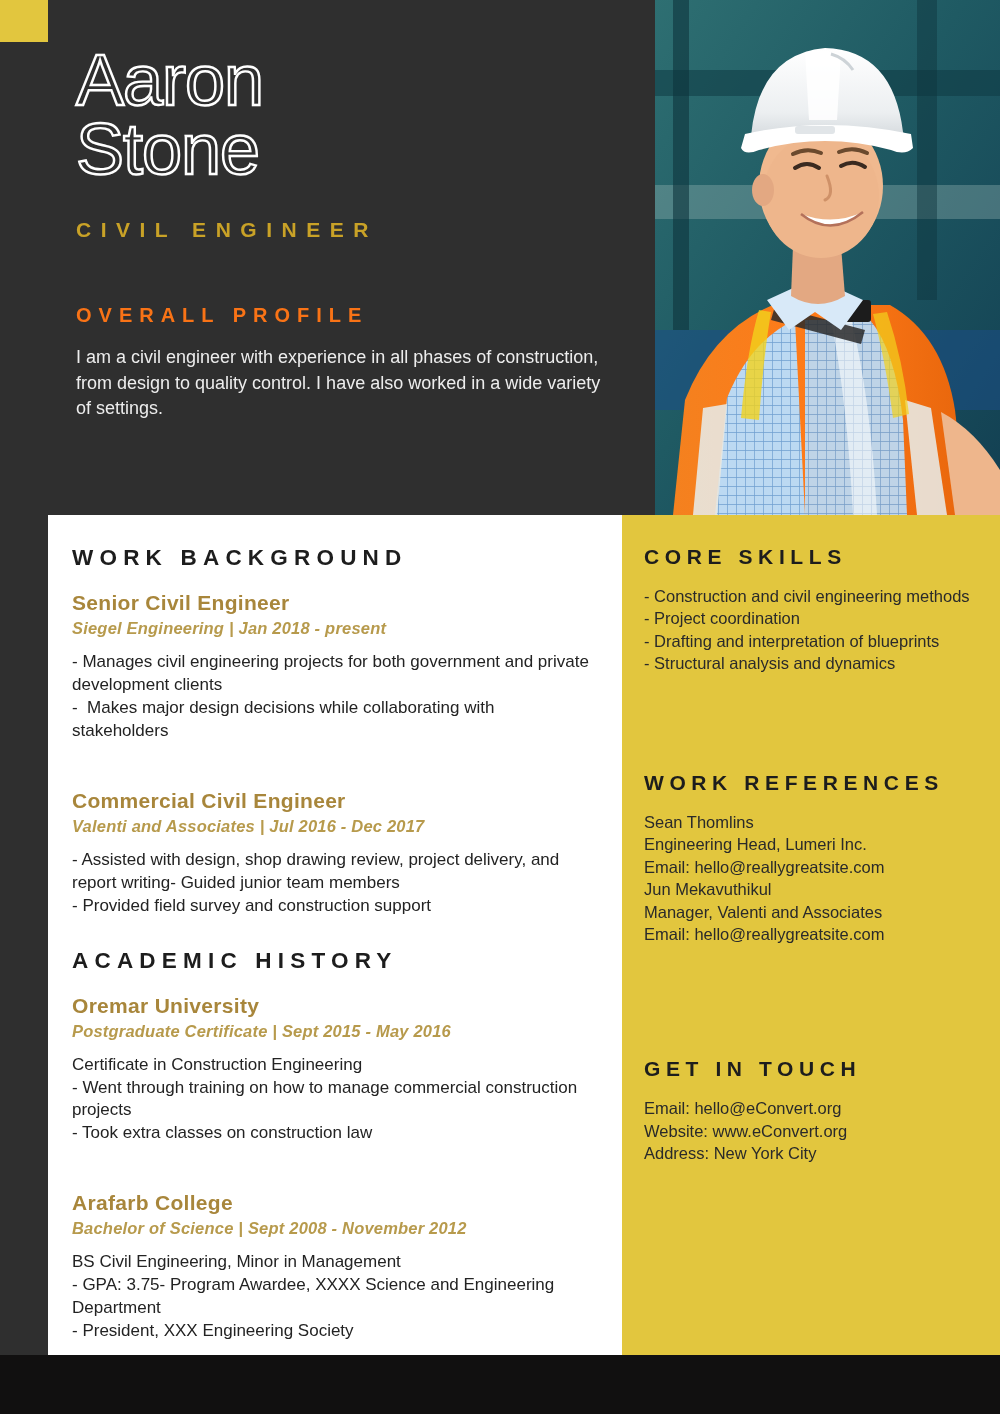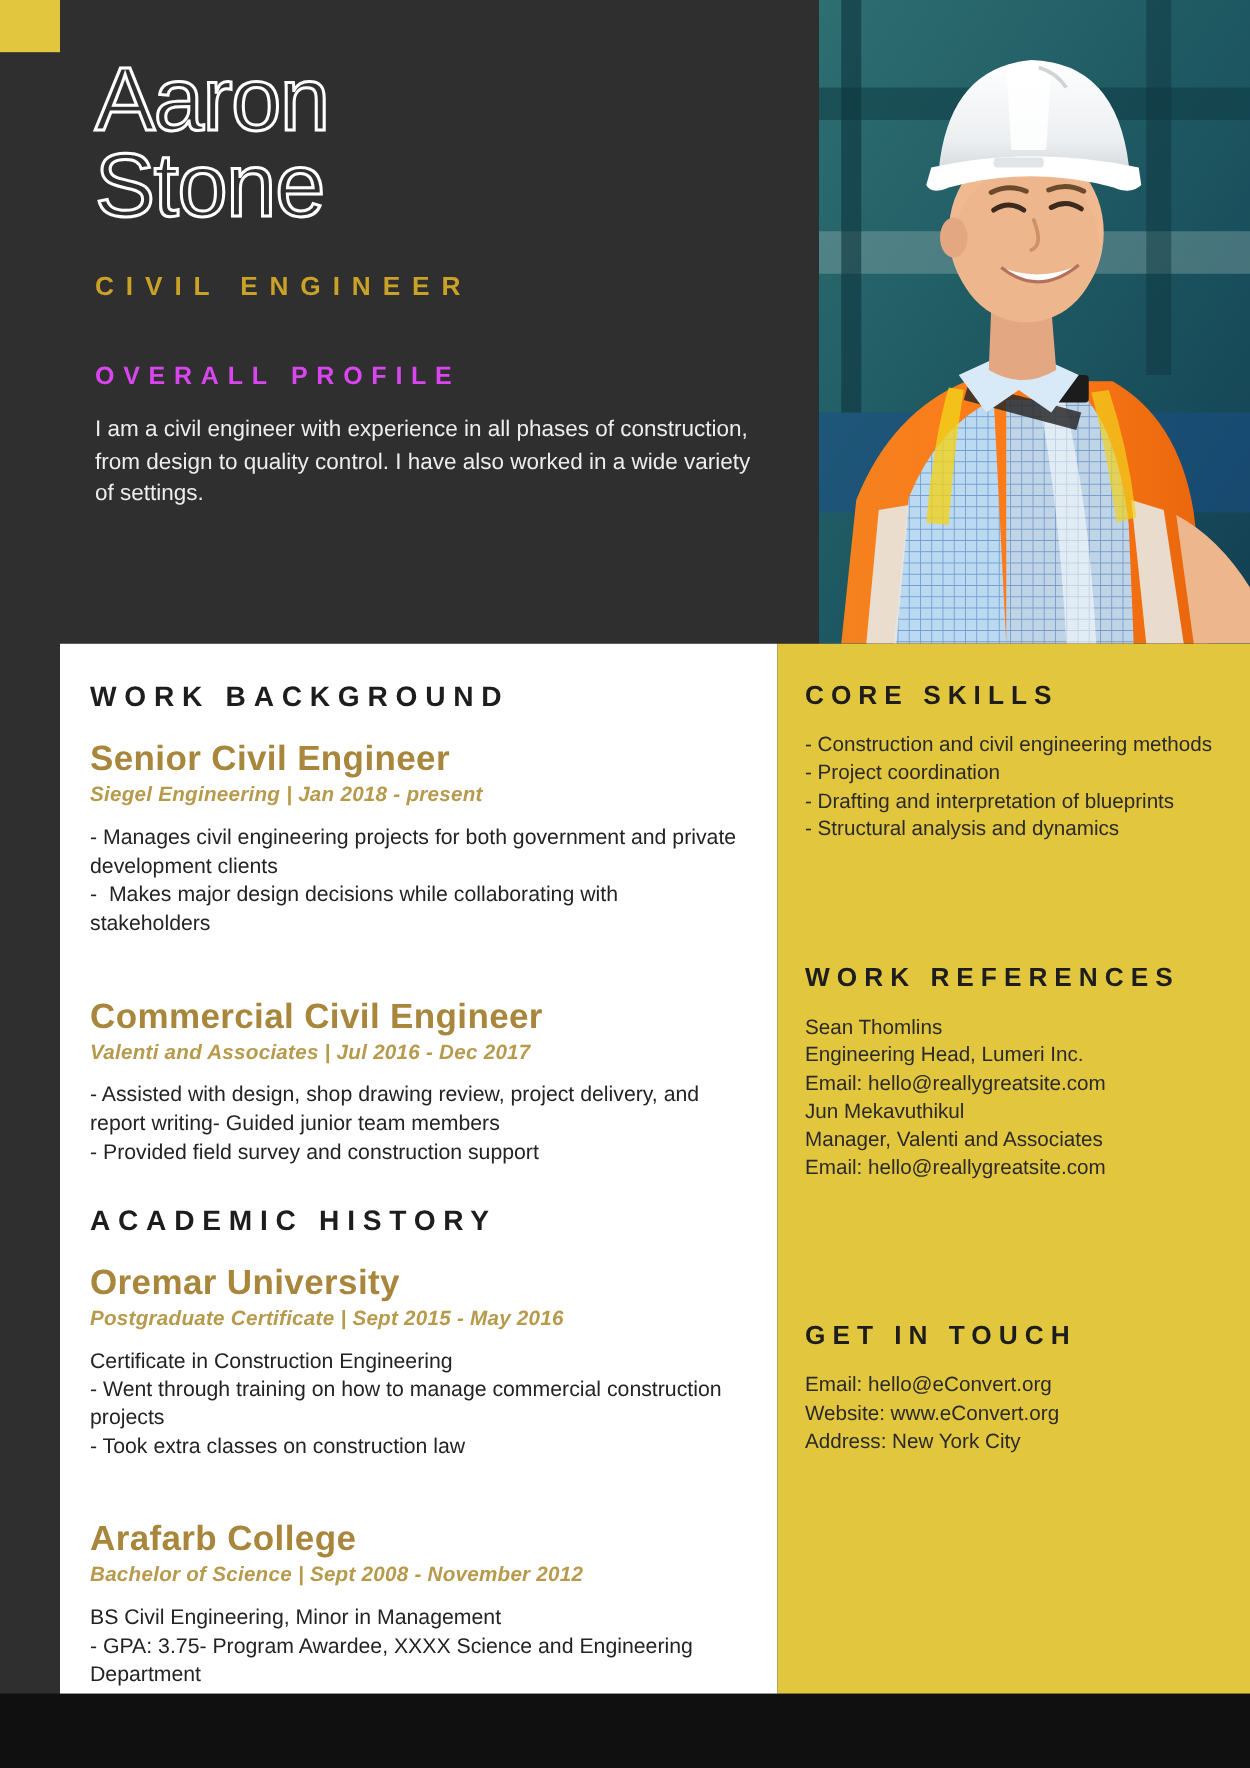--- a/index.html
+++ b/index.html
@@ -64,25 +64,25 @@
 
   .role {
     margin-top: 34px;
     font-size: 21px;
     font-weight: 700;
     letter-spacing: 9.5px;
     color: #C9A227;
   }
 
   .profile-heading {
-    margin-top: 48px;
+    margin-top: 62px;
     font-size: 20px;
     font-weight: 700;
     letter-spacing: 7px;
-    color: #d946ef;
+    color: #f97316;
   }
 
   .profile-text {
     margin-top: 18px;
     width: 530px;
     font-size: 18px;
     line-height: 1.42;
     color: #EDEDED;
   }
 
@@ -107,21 +107,21 @@
 
   .section-title {
     font-size: 22.5px;
     font-weight: 700;
     letter-spacing: 6.2px;
     color: #1D1D1D;
   }
 
   .entry { margin-top: 20px; }
   .entry-title {
-    font-size: 28px;
+    font-size: 21px;
     font-weight: 700;
     letter-spacing: 0.3px;
     color: #A8863B;
   }
   .entry-sub {
     margin-top: 4px;
     font-size: 16.5px;
     font-weight: 700;
     font-style: italic;
     letter-spacing: 0.2px;

